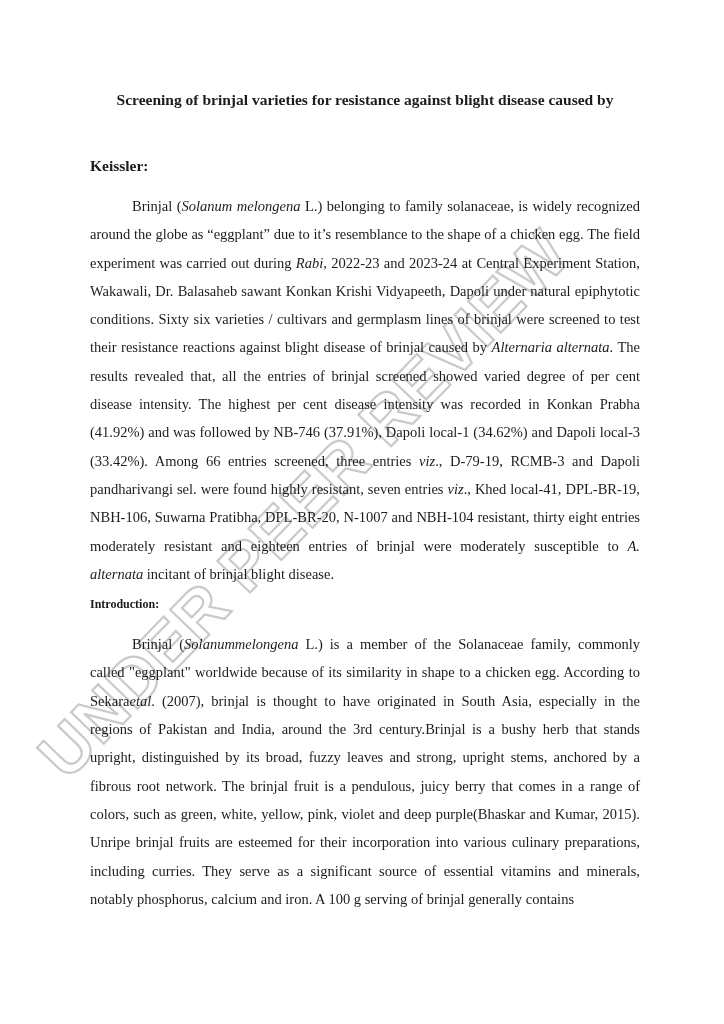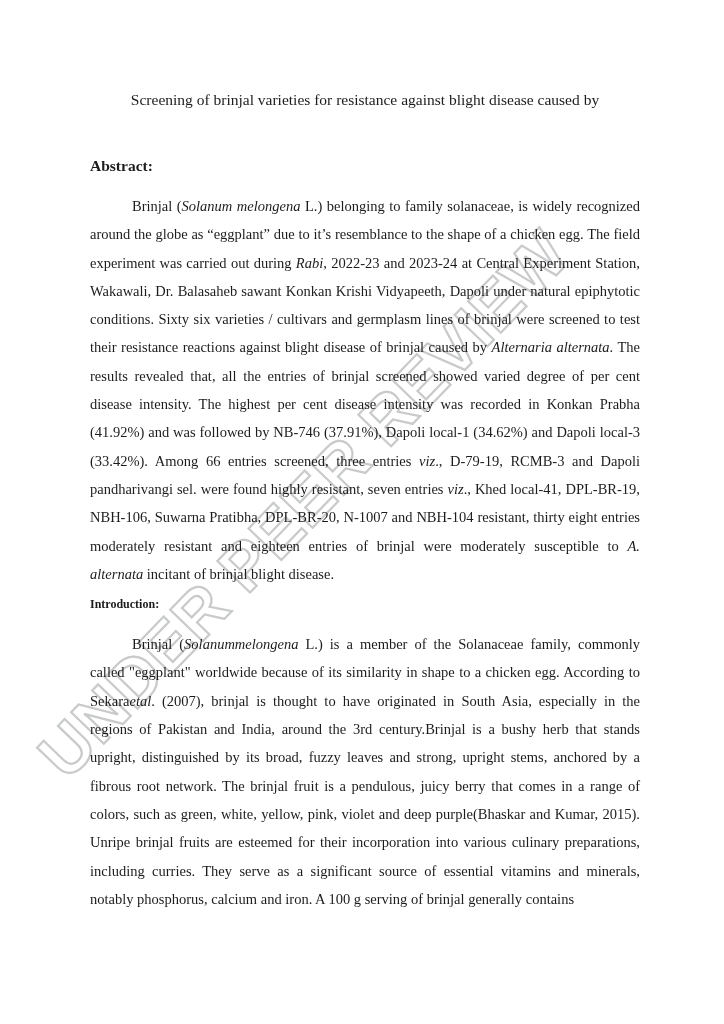--- a/index.html
+++ b/index.html
@@ -42,38 +42,38 @@
   }
   .body-par {
     font-size: 14.5px;
     line-height: 28.3px;
     text-align: justify;
     margin: 16px 0 0 0;
   }
   .indent { text-indent: 42px; }
   .keywords-par { margin-top: 14px; }
   .it { font-style: italic; }
-  .bd { font-weight: normal; }
+  .bd { font-weight: bold; }
 </style>
 </head>
 <body>
 
 <div class="page">
 
   <svg class="watermark-svg" viewBox="0 0 724 1024" xmlns="http://www.w3.org/2000/svg">
     <text x="320" y="520" text-anchor="middle" transform="rotate(-46 320 520)" font-family="Liberation Sans, sans-serif" font-weight="bold" font-size="66" letter-spacing="1" fill="none" stroke-width="2.2" stroke="#c8cacb">UNDER PEER REVIEW</text>
   </svg>
 
   <div class="content">
 
     <h1 class="title">
       <span class="tline"><span class="bd">Screening of brinjal varieties for resistance against blight disease caused by</span></span>
     </h1>
 
-    <h2 class="section-heading">Abstract:</h2>
+    <h2 class="section-heading">Keissler:</h2>
 
     <p class="body-par indent"><span>Brinjal (</span><span class="it">Solanum melongena</span><span> L.) belonging to family solanaceae, is widely recognized around the globe as “eggplant” due to it’s resemblance to the shape of a chicken egg. The field experiment was carried out during </span><span class="it">Rabi</span><span>, 2022-23 and 2023-24 at Central Experiment Station, Wakawali, Dr. Balasaheb sawant Konkan Krishi Vidyapeeth, Dapoli under natural epiphytotic conditions. Sixty six varieties / cultivars and germplasm lines of brinjal were screened to test their resistance reactions against blight disease of brinjal caused by </span><span class="it">Alternaria alternata</span><span>. The results revealed that, all the entries of brinjal screened showed varied degree of per cent disease intensity. The highest per cent disease intensity was recorded in Konkan Prabha (41.92%) and was followed by NB-746 (37.91%), Dapoli local-1 (34.62%) and Dapoli local-3 (33.42%). Among 66 entries screened, three entries </span><span class="it">viz</span><span>., D-79-19, RCMB-3 and Dapoli pandharivangi sel. were found highly resistant, seven entries </span><span class="it">viz</span><span>., Khed local-41, DPL-BR-19, NBH-106, Suwarna Pratibha, DPL-BR-20, N-1007 and NBH-104 resistant, thirty eight entries moderately resistant and eighteen entries of brinjal were moderately susceptible to </span><span class="it">A. alternata</span><span> incitant of brinjal blight disease.</span></p>
 
 
     <h2 class="section-heading intro-heading">Introduction:</h2>
 
     <p class="body-par indent"><span>Brinjal (</span><span class="it">Solanummelongena</span><span> L.) is a member of the Solanaceae family, commonly called "eggplant" worldwide because of its similarity in shape to a chicken egg. According to Sekara</span><span class="it">etal</span><span>. (2007), brinjal is thought to have originated in South Asia, especially in the regions of Pakistan and India, around the 3rd century.Brinjal is a bushy herb that stands upright, distinguished by its broad, fuzzy leaves and strong, upright stems, anchored by a fibrous root network. The brinjal fruit is a pendulous, juicy berry that comes in a range of colors, such as green, white, yellow, pink, violet and deep purple(Bhaskar and Kumar, 2015). Unripe brinjal fruits are esteemed for their incorporation into various culinary preparations, including curries. They serve as a significant source of essential vitamins and minerals, notably phosphorus, calcium and iron. A 100 g serving of brinjal generally contains</span></p>
 
   </div>
 </div>

